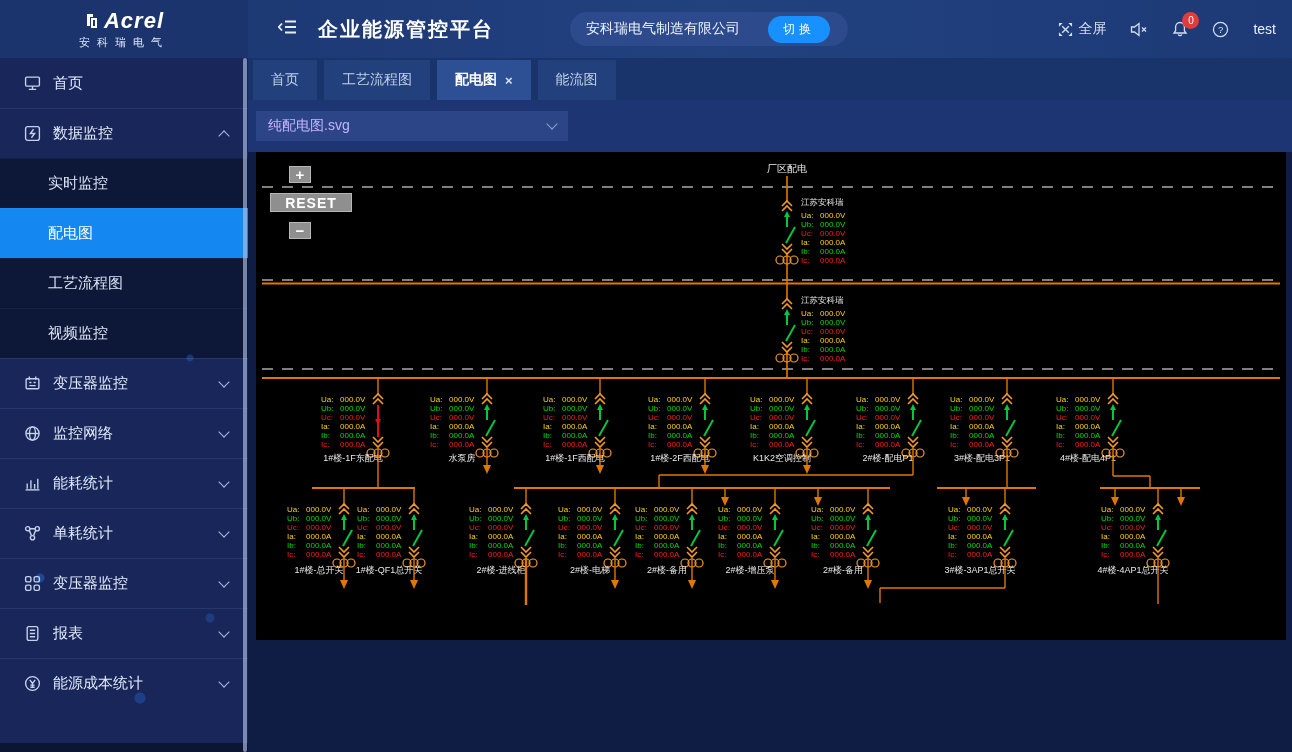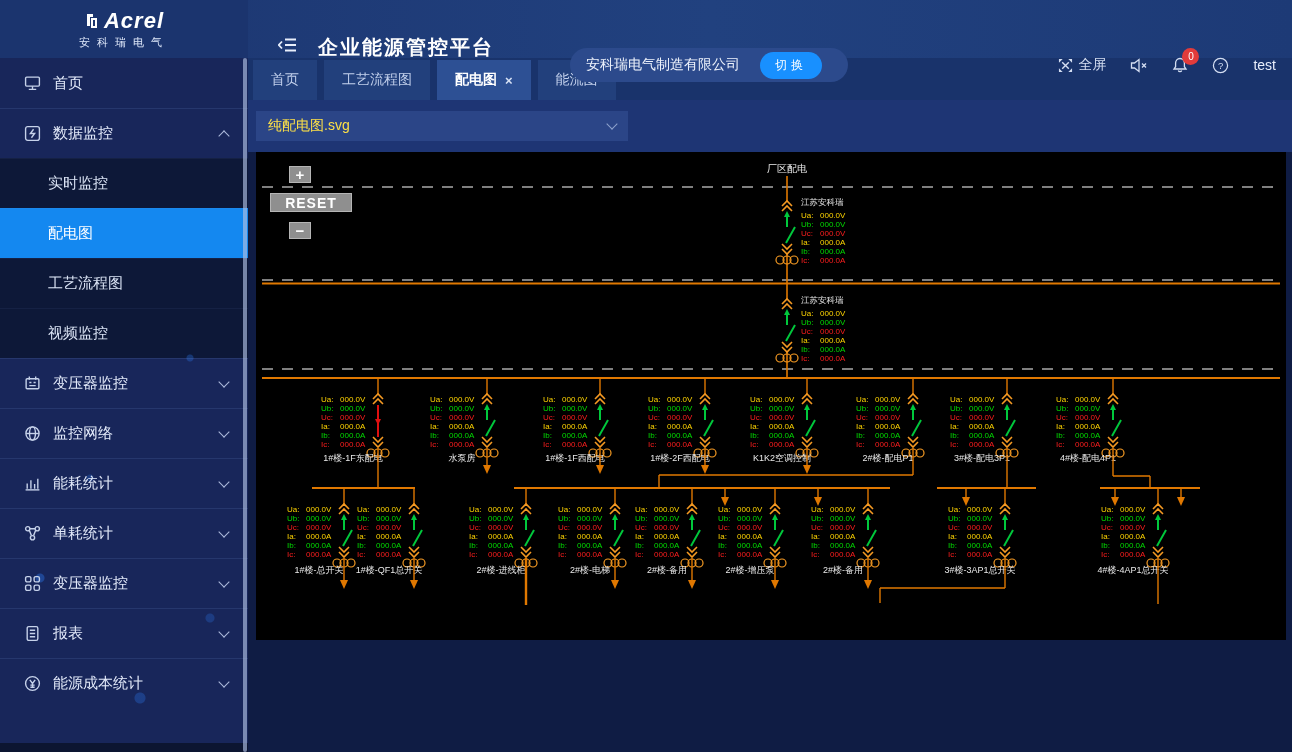--- a/index.html
+++ b/index.html
@@ -7,26 +7,26 @@
     font-family:"Liberation Sans", sans-serif; }
 
   
   header { position:absolute; left:0; top:0; width:1292px; height:58px;
     background:linear-gradient(90deg,#1c356f 0%,#21417f 55%,#1d3a76 100%); display:flex; z-index:5; }
   .logo-block { width:248px; height:58px; display:flex; flex-direction:column;
     align-items:center; justify-content:center; background:#1b346e; }
   .logo-row { display:flex; align-items:center; gap:4px; }
   .logo-text { color:#fff; font-size:22px; font-weight:bold; font-style:italic; letter-spacing:1px; }
   .logo-sub { color:#dfe8fa; font-size:11px; letter-spacing:7px; margin-top:1px; }
-  .header-main { flex:1; display:flex; align-items:center; position:relative;margin-top:36px; }
+  .header-main { flex:1; display:flex; align-items:center; position:relative; }
   .collapse-btn { margin-left:30px; color:#e8eefb; cursor:pointer; }
   .app-title { color:#fff; font-size:20px; font-weight:bold; margin-left:20px; letter-spacing:2px; }
   .company-pill { position:absolute; left:322px; top:12px; height:34px; min-width:278px;
     background:#2c4a8c; border-radius:17px; display:flex; align-items:center;
-    padding:0 4px 0 16px; gap:20px; }
+    padding:0 4px 0 16px; gap:28px; }
   .company-name { color:#eef3fc; font-size:14px; }
   .switch-btn { background:#1890ff; border:none; color:#fff; font-size:12px;
     border-radius:14px; height:27px; padding:0 15px; letter-spacing:4px; cursor:pointer; }
   .header-right { position:absolute; right:16px; top:0; height:58px; display:flex;
     align-items:center; gap:24px; color:#d4def2; }
   .hr-item { display:flex; align-items:center; gap:5px; font-size:14px; cursor:pointer; color:#d4def2; }
   .bell-wrap { position:relative; }
   .badge { position:absolute; top:-9px; right:-11px; background:#e23b3b; color:#fff;
     font-size:10px; min-width:17px; height:17px; border-radius:9px; display:flex;
     align-items:center; justify-content:center; padding:0 4px; }
@@ -59,21 +59,21 @@
   .side-bottom { position:absolute; left:0; bottom:0; width:248px; height:9px; background:#0c1531; }
 
   
   main { position:absolute; left:248px; top:58px; width:1044px; height:694px; background:#0f1c44; }
   .tabbar { height:42px; background:#19336b; display:flex; align-items:stretch; padding-left:3px; }
   .tab { margin:2px 5px 0 2px; padding:0 18px; display:flex; align-items:center; gap:8px;
     background:#22407c; color:#c2d0ec; font-size:14px; cursor:pointer; }
   .tab.active { background:#2d5094; color:#fff; font-weight:bold; }
   .tab .close-x { font-size:13px; color:#d8e2f5; cursor:pointer; }
   .toolbar { height:52px; background:#1e3574; display:flex; align-items:center; padding-left:8px; }
-  .svg-select { width:372px; height:30px; background:#2b4587; color:#fde047; font-size:14px;
+  .svg-select { width:312px; height:30px; background:#2b4587; color:#c4b5fd; font-size:14px;
     display:flex; align-items:center; padding:0 12px; cursor:pointer; }
   .svg-select .val { flex:1; }
   .svg-select .dd-chev { width:8px; height:8px; border-right:1.5px solid #8fa3cc;
     border-bottom:1.5px solid #8fa3cc; transform:rotate(45deg); margin-top:-4px; }
   .canvas { position:relative; margin-left:8px; width:1030px; height:488px; background:#000; }
   .canvas svg { position:absolute; inset:0; }
   .zoom-controls { position:absolute; left:14px; top:14px; width:70px; z-index:3; }
   .zc-btn { background:#8f8f8f; color:#fff; border:1px solid #b5b5b5; font-weight:bold;
     display:flex; align-items:center; justify-content:center; cursor:pointer;
     font-family:"Liberation Sans",sans-serif; }

